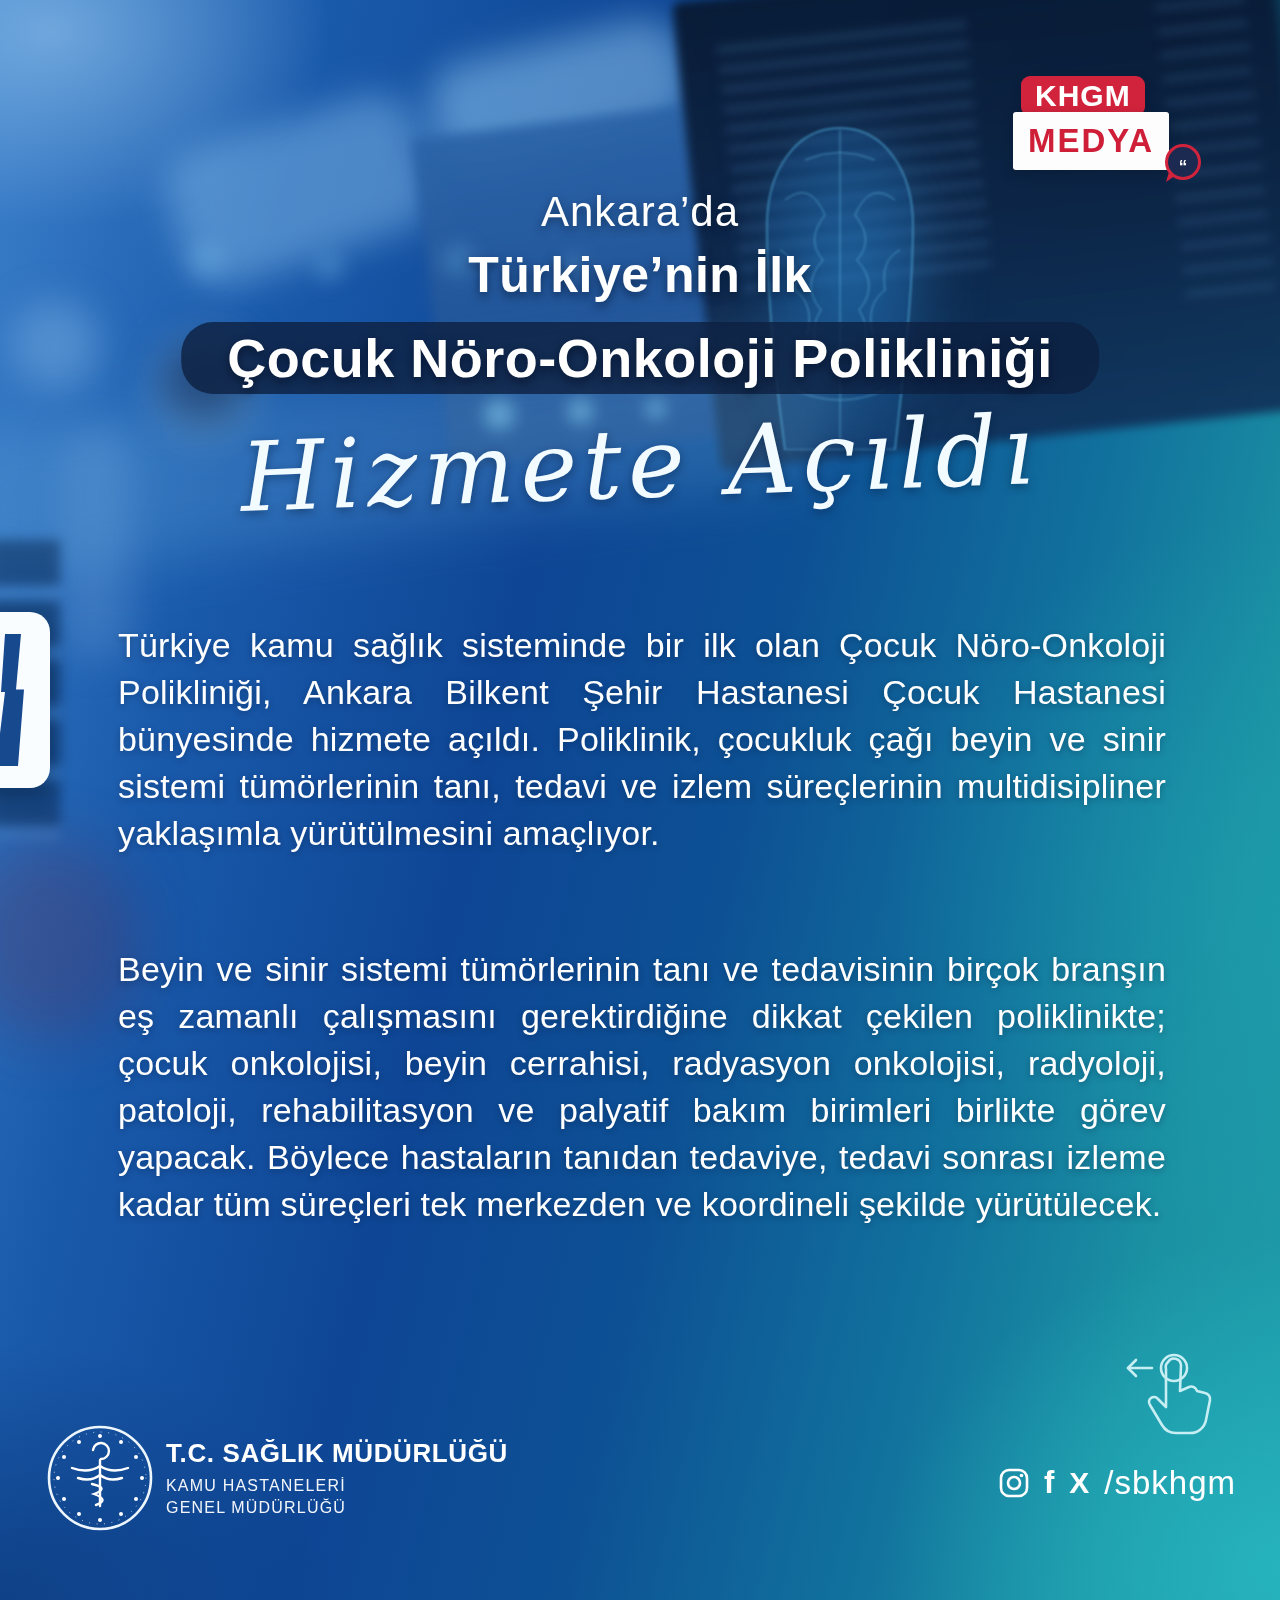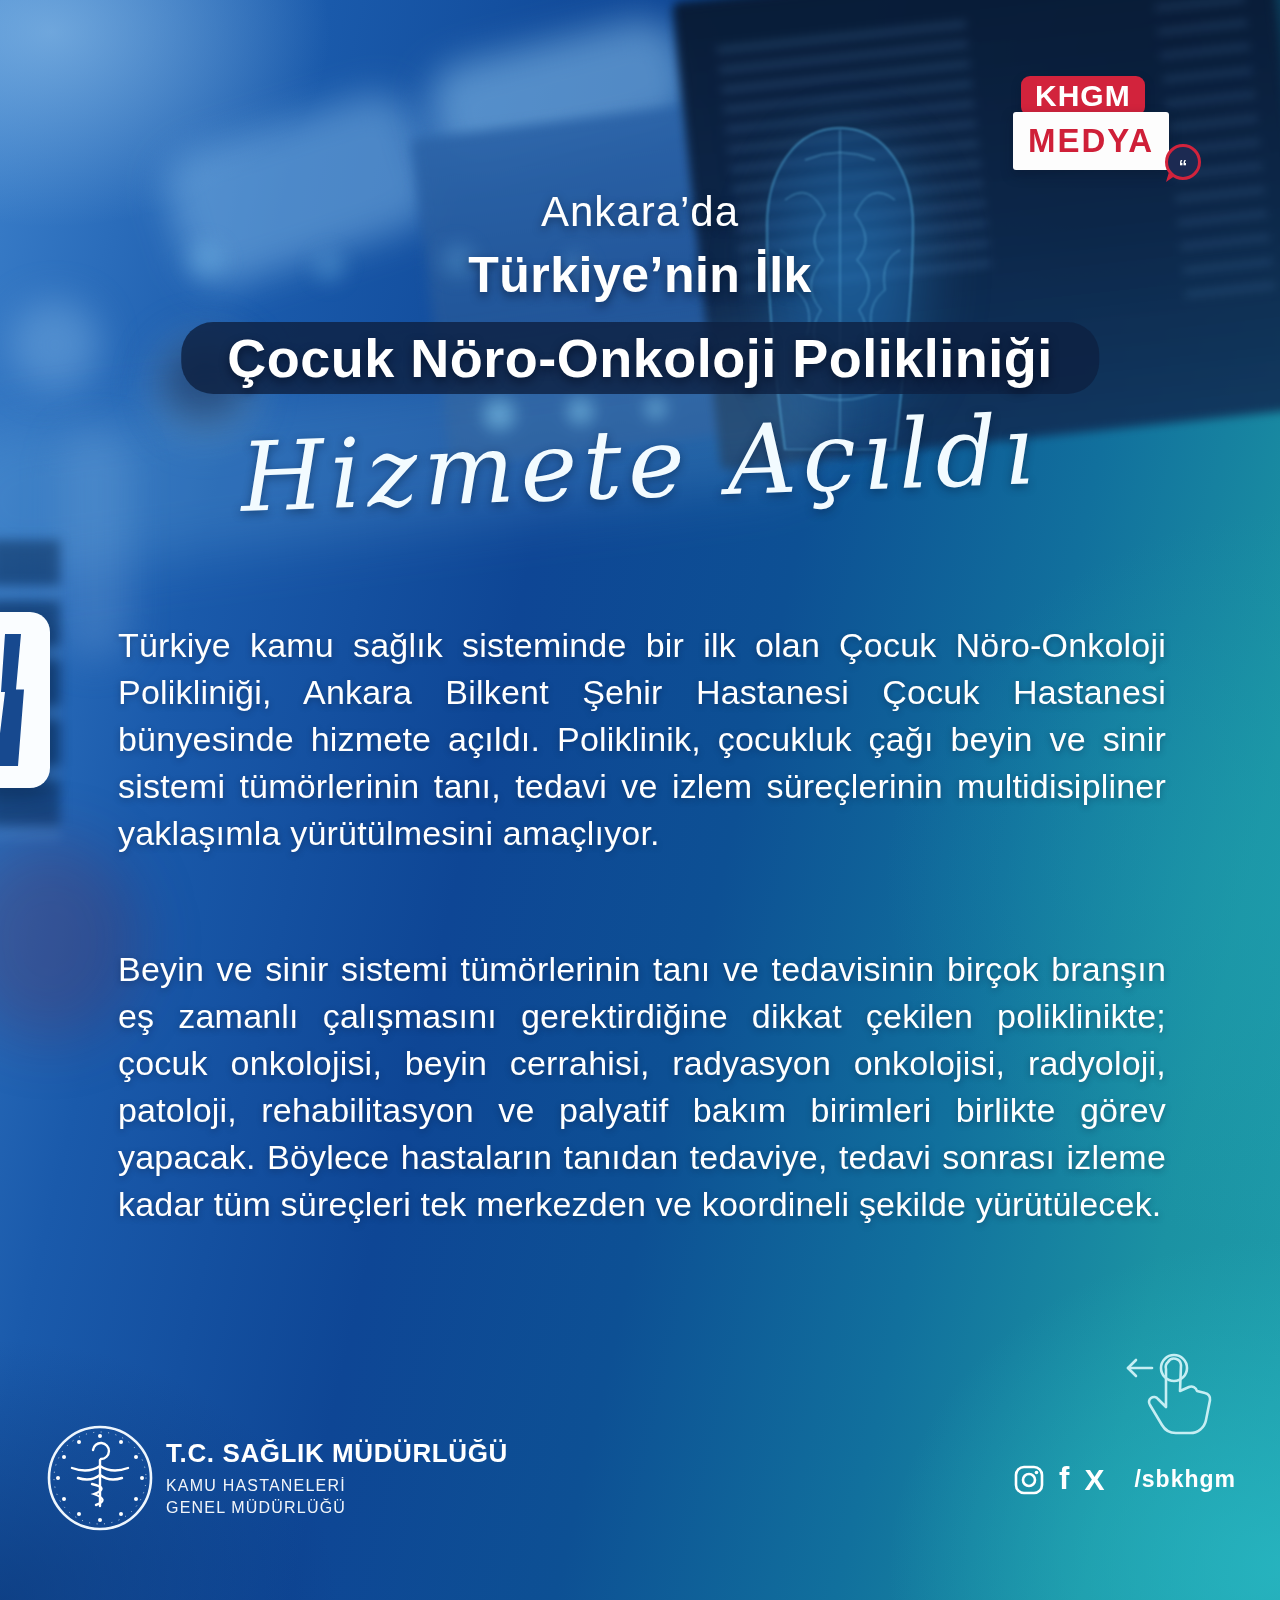--- a/index.html
+++ b/index.html
@@ -86,21 +86,21 @@
   .p2{top:946px;}
   
   .roundel{position:absolute;left:46px;top:1424px;}
   .ministry{position:absolute;left:166px;top:1438px;}
   .ministry .m1{font-size:26px;font-weight:bold;letter-spacing:.6px;margin-bottom:8px;}
   .ministry .m2,.ministry .m3{font-size:16px;font-weight:400;letter-spacing:1.2px;opacity:.95;margin-bottom:4px;}
   .hand{position:absolute;left:1118px;top:1348px;}
   .social{position:absolute;right:44px;top:1464px;display:flex;align-items:center;gap:15px;}
   .social .fb{font-size:31px;font-weight:bold;line-height:1;transform:translateY(-1px);}
   .social .xg{font-size:30px;font-weight:bold;line-height:1;}
-  .social .handle{font-size:23px;font-weight:bold;letter-spacing:1px;margin-left:15px;}
+  .social .handle{font-size:33px;font-weight:normal;letter-spacing:1px;}
 </style>
 </head>
 <body>
 
 <div class="canvas">
 
   <div class="bg">
     <div class="bg-base"></div>
     <div class="blob b4"></div>
     <div class="blob b5"></div>

